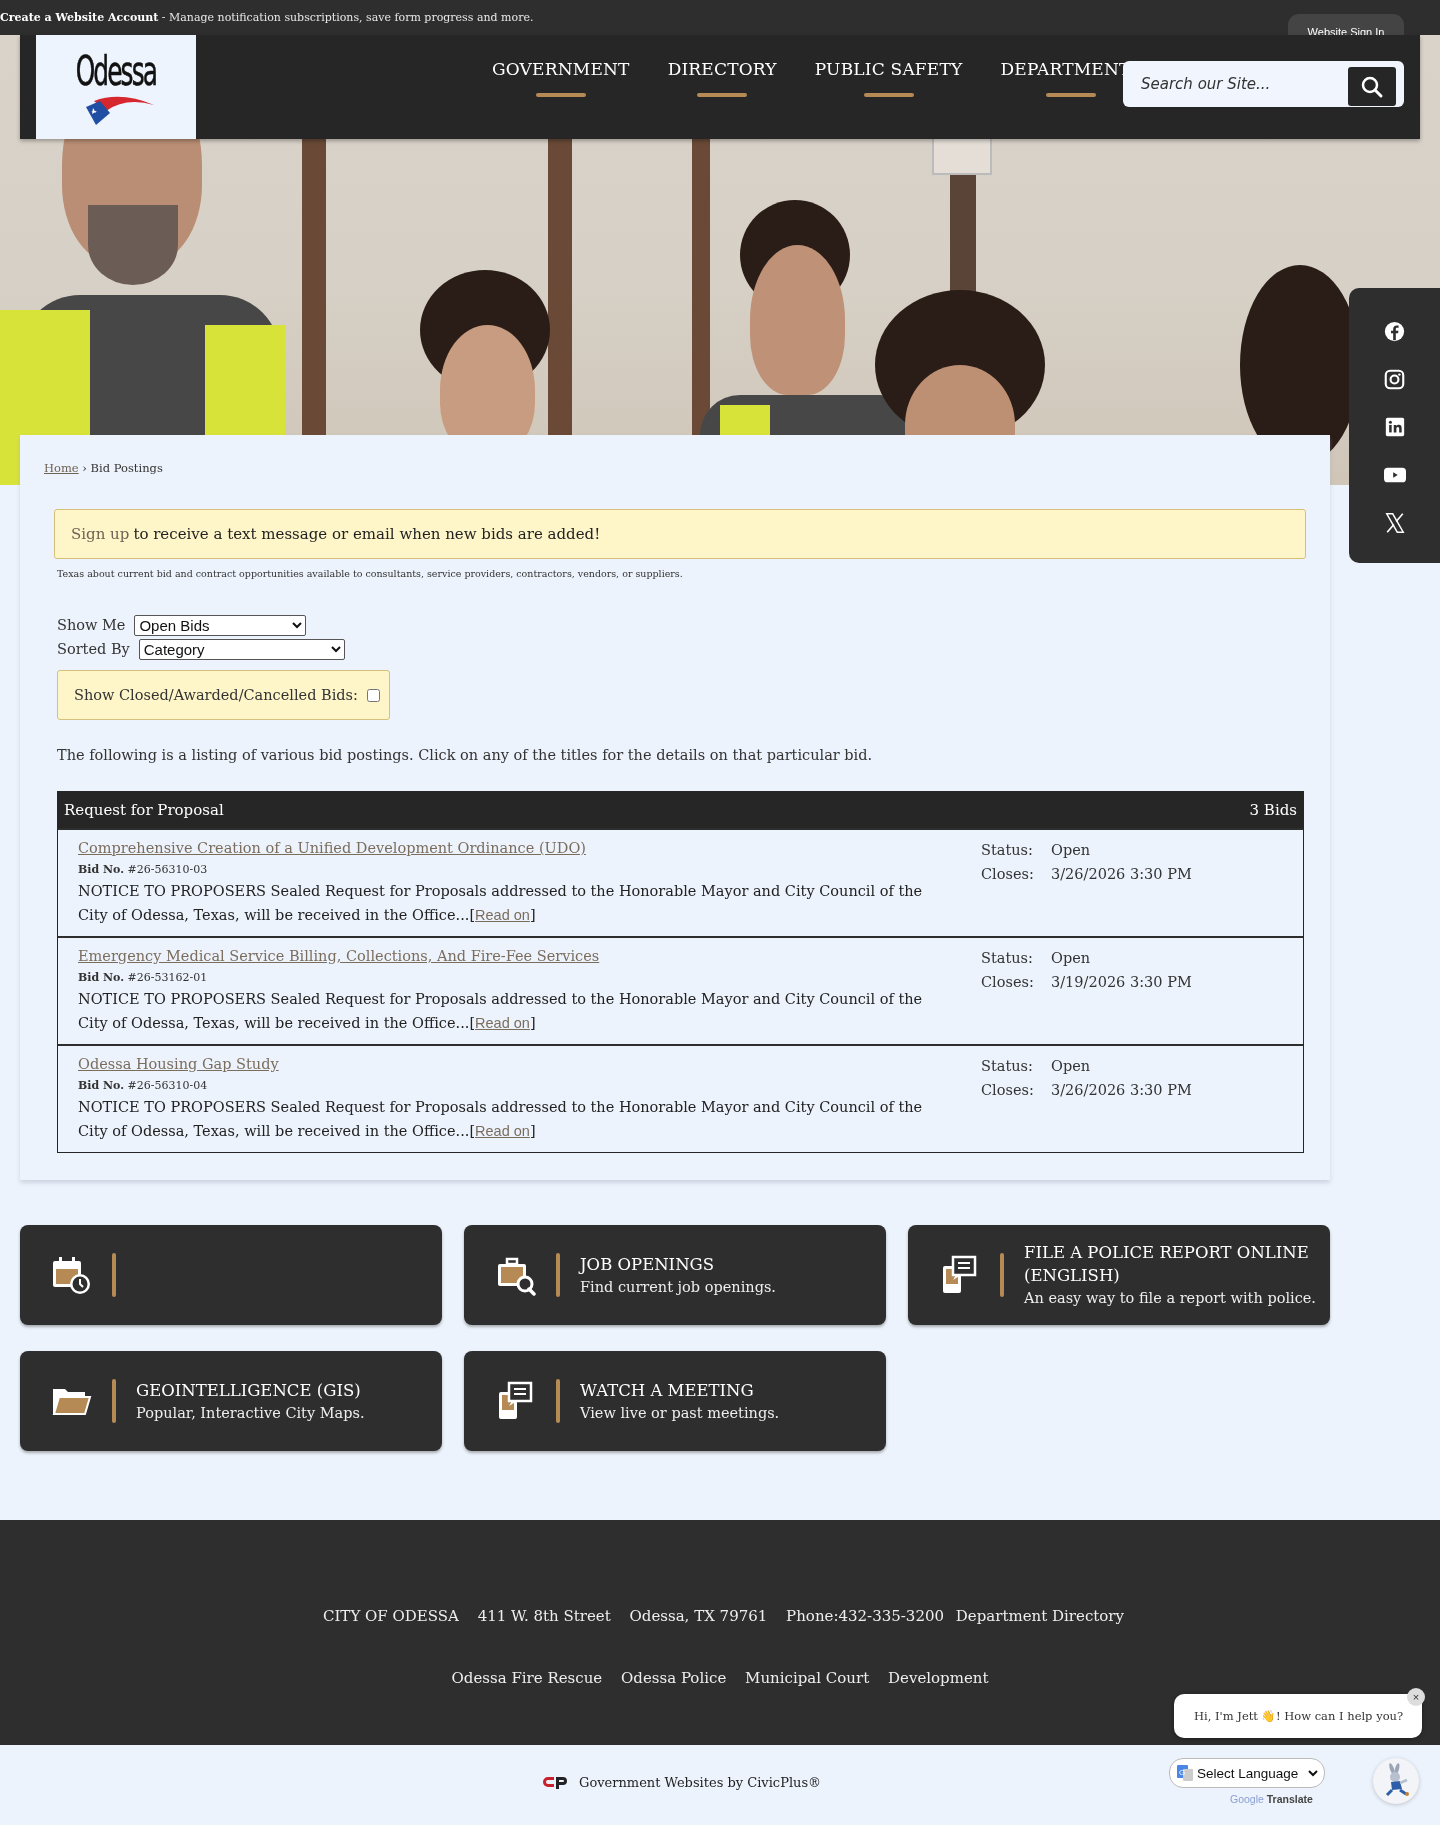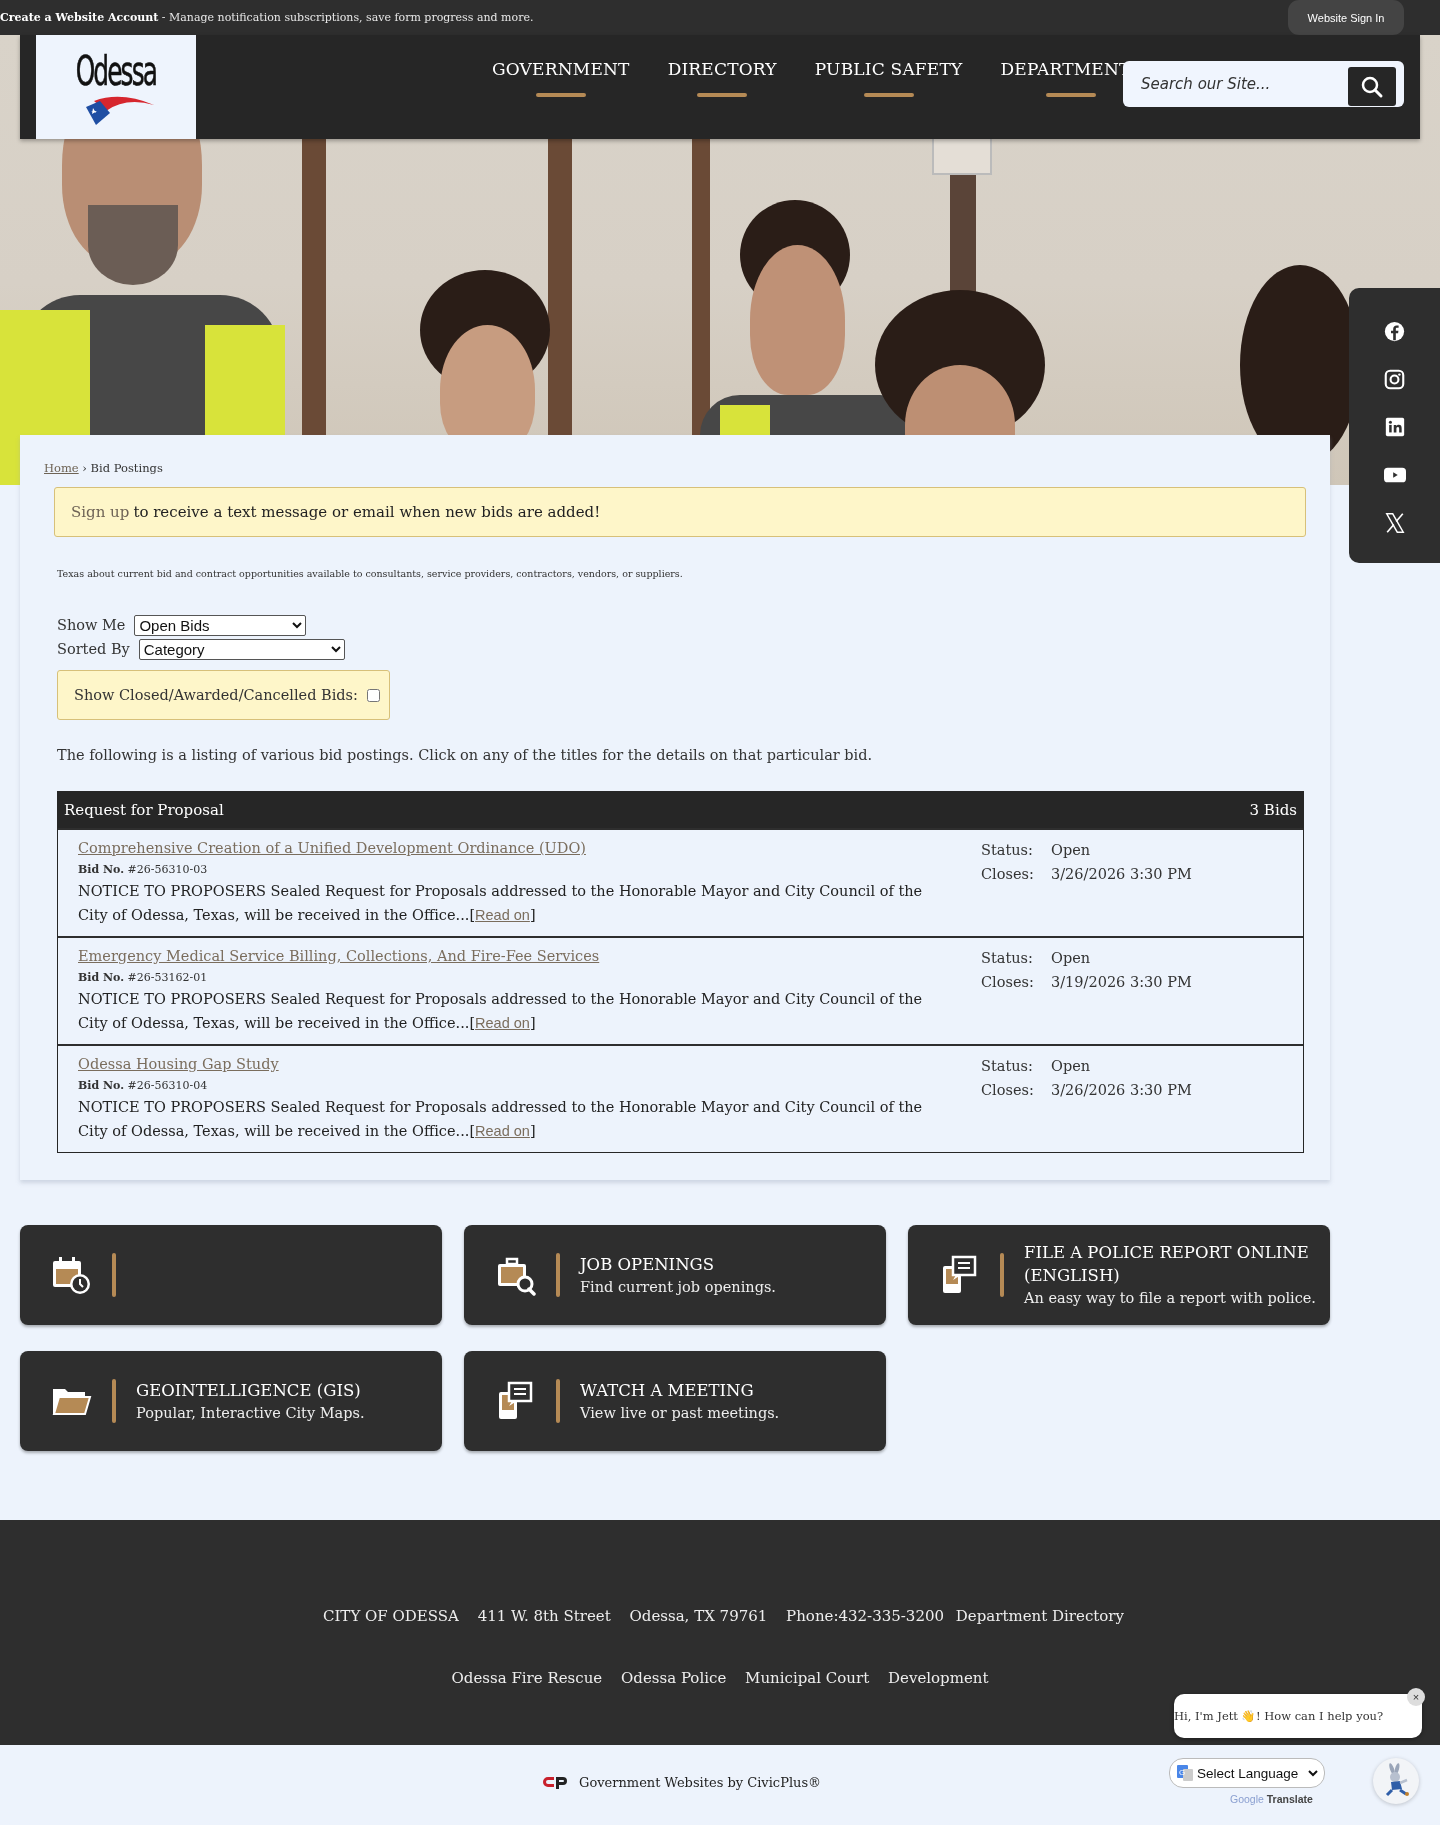--- a/index.html
+++ b/index.html
@@ -16,21 +16,21 @@
 
   
   .topbar {
     position: absolute; left: 0; top: 0; width: 1440px; height: 35px;
     background: #2e2e2e; color: #e8e8e8;
     font-size: 11px; display: flex; align-items: center;
   }
   .topbar .acct { }
   .topbar .acct b { color: #fff; font-weight: bold; }
   .topbar .signin {
-    position: absolute; right: 36px; top: 0; height: 35px; width: 116px;
+    position: absolute; right: 36px; top: 14px; height: 35px; width: 116px;
     background: #444; color: #fff; font-family: "Liberation Sans", sans-serif;
     font-size: 11px; display: flex; align-items: center; justify-content: center;
     cursor: pointer;
     border-radius: 11px;
   }
 
   
   .hero {
     position: absolute; left: 0; top: 35px; width: 1440px; height: 450px;
     background:
@@ -88,21 +88,21 @@
   .social .s { width: 22px; height: 22px; margin-bottom: 26px; display: flex; align-items: center; justify-content: center; cursor: pointer; }
 
   
   .panel {
     position: absolute; left: 20px; top: 435px; width: 1310px; height: 745px;
     background: #edf3fc; box-shadow: 0 3px 4px rgba(150,160,180,0.35);
   }
   .crumb { position: absolute; left: 24px; top: 26px; font-size: 11.5px; color: #333; }
   .crumb a { color: #6e6355; text-decoration: underline; }
   .alert {
-    position: absolute; left: 34px; top: 52px; width: 1252px; height: 50px;
+    position: absolute; left: 34px; top: 74px; width: 1252px; height: 50px;
     background: #fef6c9; border: 1px solid #d7c079; border-radius: 3px;
     font-size: 15px; display: flex; align-items: center; padding-left: 16px; color: #222;
   }
   .alert a { color: #6e6355; margin-right: 4px; }
   .intro { position: absolute; left: 37px; top: 133px; font-size: 9.5px; color: #333; }
   .filters { position: absolute; left: 37px; top: 178px; font-size: 14.5px; color: #333; }
   .filters .row { display: flex; align-items: center; height: 24px; }
   .filters select {
     font-family: "Liberation Sans", sans-serif; font-size: 15px; height: 21px;
     border: 1px solid #555; border-radius: 2px; background: #fff; color: #111; margin-left: 9px;
@@ -151,21 +151,21 @@
   .footer .r1 { position: absolute; top: 87px; left: 0; width: 1440px; text-align: center; }
   .footer .r1 span, .footer .r2 span { margin: 0 7px; }
   .footer .r2 { position: absolute; top: 149px; left: 0; width: 1440px; text-align: center; }
   .footer a { text-decoration: none; cursor: pointer; }
 
   .civic { position: absolute; top: 1774px; left: 543px; font-size: 13px; color: #222; display: flex; align-items: center; }
 
   .chatbubble {
     position: absolute; left: 1174px; top: 1694px; width: 248px; height: 44px; background: #fff;
     border-radius: 10px; box-shadow: 0 1px 4px rgba(0,0,0,0.4); font-size: 11.5px; color: #333;
-    display: flex; align-items: center; padding-left: 0;
+    display: flex; align-items: center; padding-left: 20px;
   }
   .chatclose {
     position: absolute; left: 1407px; top: 1688px; width: 18px; height: 18px; border-radius: 50%;
     background: #ddd; color: #333; font-size: 11px; display: flex; align-items: center; justify-content: center; cursor: pointer;
     font-family: "Liberation Sans", sans-serif;
   }
   .lang {
     position: absolute; left: 1169px; top: 1758px; width: 156px; height: 30px; background: #fff;
     border: 1px solid #bbb; border-radius: 14px; display: flex; align-items: center; padding-left: 6px;
     font-family: "Liberation Sans", sans-serif; font-size: 13.5px; color: #111; cursor: pointer;

